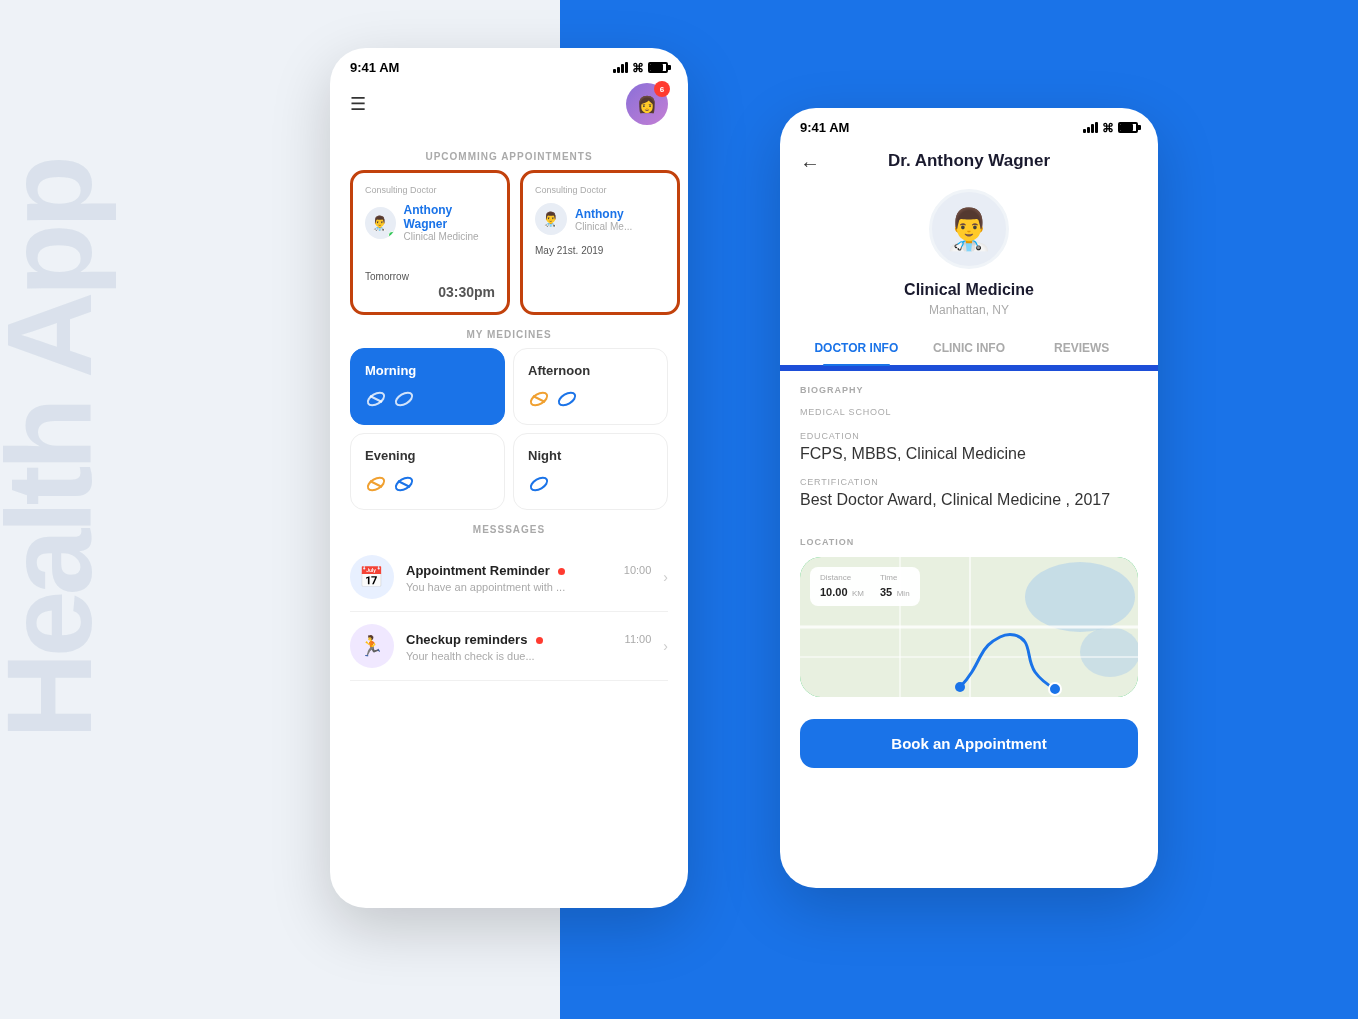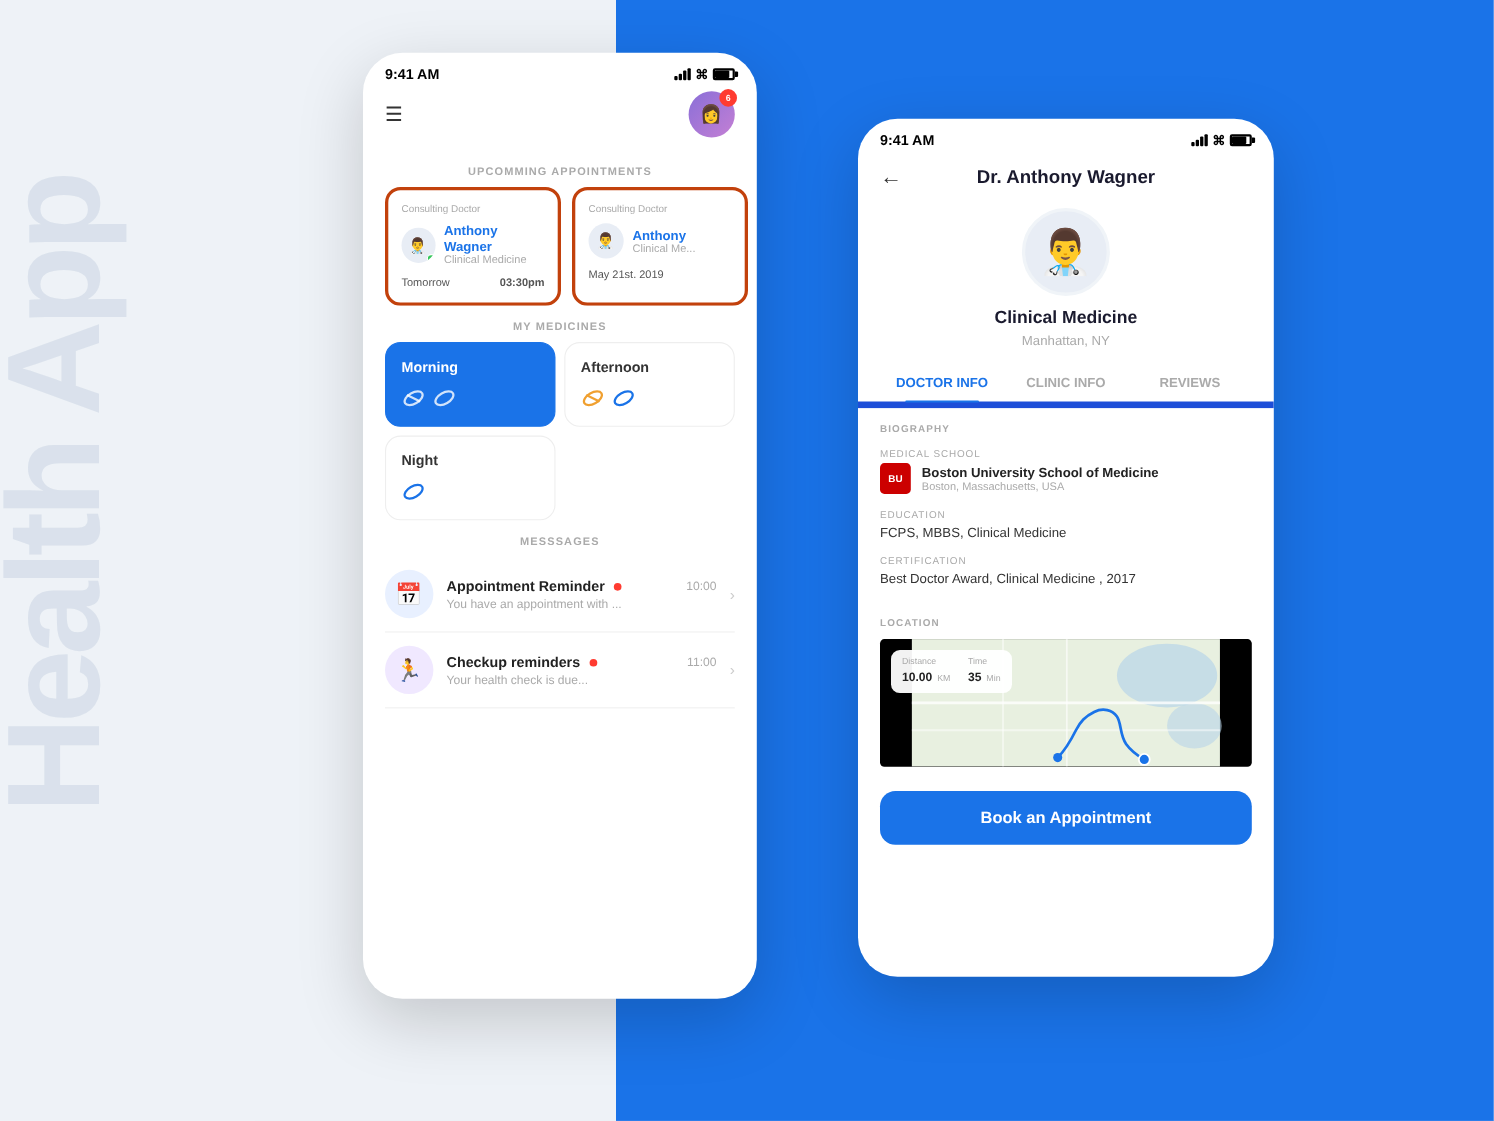--- a/index.html
+++ b/index.html
@@ -176,21 +176,21 @@
       background: #34c759;
       border-radius: 50%;
       position: absolute;
       bottom: 0; right: 0;
       border: 1px solid #fff;
     }
     .doc-name { font-size: 12px; font-weight: 700; color: #1a73e8; }
     .doc-specialty { font-size: 10px; color: #aaa; }
     .appt-footer { display: flex; justify-content: space-between; align-items: center; }
     .appt-date { font-size: 10px; color: #555; }
-    .appt-time { font-size: 10px; color: #555; font-weight: 600; }
+    .appt-time { font-size: 14px; color: #555; font-weight: 600; margin-top: 32px; }
 
     
     .medicines-grid {
       display: grid;
       grid-template-columns: 1fr 1fr;
       gap: 8px;
       padding: 0 20px;
     }
     .med-card {
       border-radius: 14px;
@@ -314,30 +314,30 @@
       background: #cc0000;
       border-radius: 4px;
       display: flex; align-items: center; justify-content: center;
       color: #fff;
       font-size: 9px;
       font-weight: 700;
       flex-shrink: 0;
     }
     .bio-school-name { font-size: 12px; font-weight: 600; color: #222; }
     .bio-school-loc { font-size: 10px; color: #aaa; }
-    .bio-text { font-size: 12px; color: #333; font-weight: 500; }
+    .bio-text { font-size: 16px; color: #333; font-weight: 500; }
 
     
     .location-section { padding: 0 20px 14px; }
     .location-title { font-size: 9px; font-weight: 700; color: #aaa; letter-spacing: 1px; text-transform: uppercase; margin-bottom: 10px; }
     .map-container {
-      border-radius: 4px;
+      border-radius: 21px;
       overflow: hidden;
-      height: 116px;
-      background: #000000;
+      height: 140px;
+      background: #22c55e;
       position: relative;
     }
     .map-stats {
       position: absolute;
       top: 10px; left: 10px;
       background: rgba(255,255,255,0.95);
       border-radius: 8px;
       padding: 6px 10px;
       display: flex;
       gap: 16px;
@@ -462,20 +462,33 @@
         <svg width="22" height="22" viewBox="0 0 22 22">
           <ellipse cx="11" cy="11" rx="9" ry="5" fill="none" stroke="#f0a030" stroke-width="2" transform="rotate(-30 11 11)"></ellipse>
           <line x1="5" y1="8" x2="17" y2="14" stroke="#f0a030" stroke-width="2"></line>
         </svg>
         <svg width="22" height="22" viewBox="0 0 22 22">
           <ellipse cx="11" cy="11" rx="9" ry="5" fill="none" stroke="#1a73e8" stroke-width="2" transform="rotate(-30 11 11)"></ellipse>
         </svg>
       </div>
     </div>
 
+    <div class="med-card">
+      <div class="med-card-title">Evening</div>
+      <div class="med-icons">
+        <svg width="22" height="22" viewBox="0 0 22 22">
+          <ellipse cx="11" cy="11" rx="9" ry="5" fill="none" stroke="#f0a030" stroke-width="2" transform="rotate(-30 11 11)"></ellipse>
+          <line x1="5" y1="8" x2="17" y2="14" stroke="#f0a030" stroke-width="2"></line>
+        </svg>
+        <svg width="22" height="22" viewBox="0 0 22 22">
+          <ellipse cx="11" cy="11" rx="9" ry="5" fill="none" stroke="#1a73e8" stroke-width="2" transform="rotate(-30 11 11)"></ellipse>
+          <line x1="5" y1="8" x2="17" y2="14" stroke="#1a73e8" stroke-width="2"></line>
+        </svg>
+      </div>
+    </div>
 
     <div class="med-card">
       <div class="med-card-title">Night</div>
       <div class="med-icons">
         <svg width="22" height="22" viewBox="0 0 22 22">
           <ellipse cx="11" cy="11" rx="9" ry="5" fill="none" stroke="#1a73e8" stroke-width="2" transform="rotate(-30 11 11)"></ellipse>
         </svg>
       </div>
     </div>
   </div>
@@ -552,27 +565,20 @@
     <div class="tab">CLINIC INFO</div>
     <div class="tab">REVIEWS</div>
   </div>
 
   
   <div class="bio-section">
     <div class="bio-title">BIOGRAPHY</div>
 
     <div class="bio-item">
       <div class="bio-item-label">MEDICAL SCHOOL</div>
-      <div class="bio-item-content">
-        <div class="school-badge">BU</div>
-        <div>
-          <div class="bio-school-name">Boston University School of Medicine</div>
-          <div class="bio-school-loc">Boston, Massachusetts, USA</div>
-        </div>
-      </div>
     </div>
 
     <div class="bio-item">
       <div class="bio-item-label">EDUCATION</div>
       <div class="bio-text">FCPS, MBBS, Clinical Medicine</div>
     </div>
 
     <div class="bio-item">
       <div class="bio-item-label">CERTIFICATION</div>
       <div class="bio-text">Best Doctor Award, Clinical Medicine , 2017</div>

